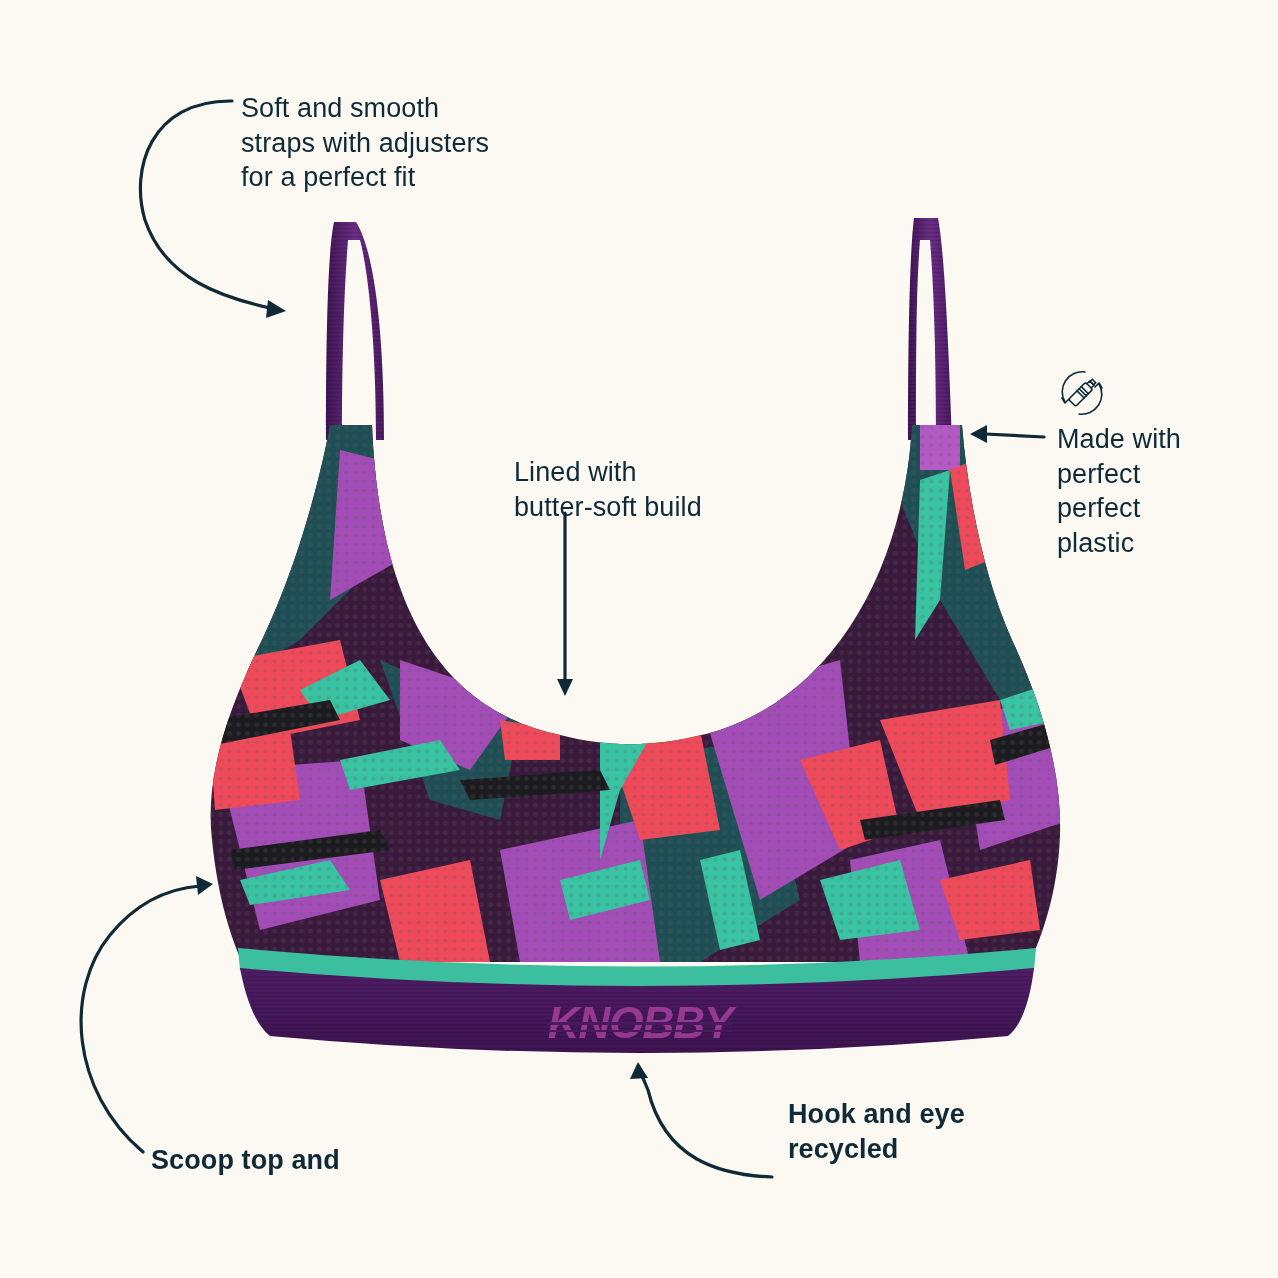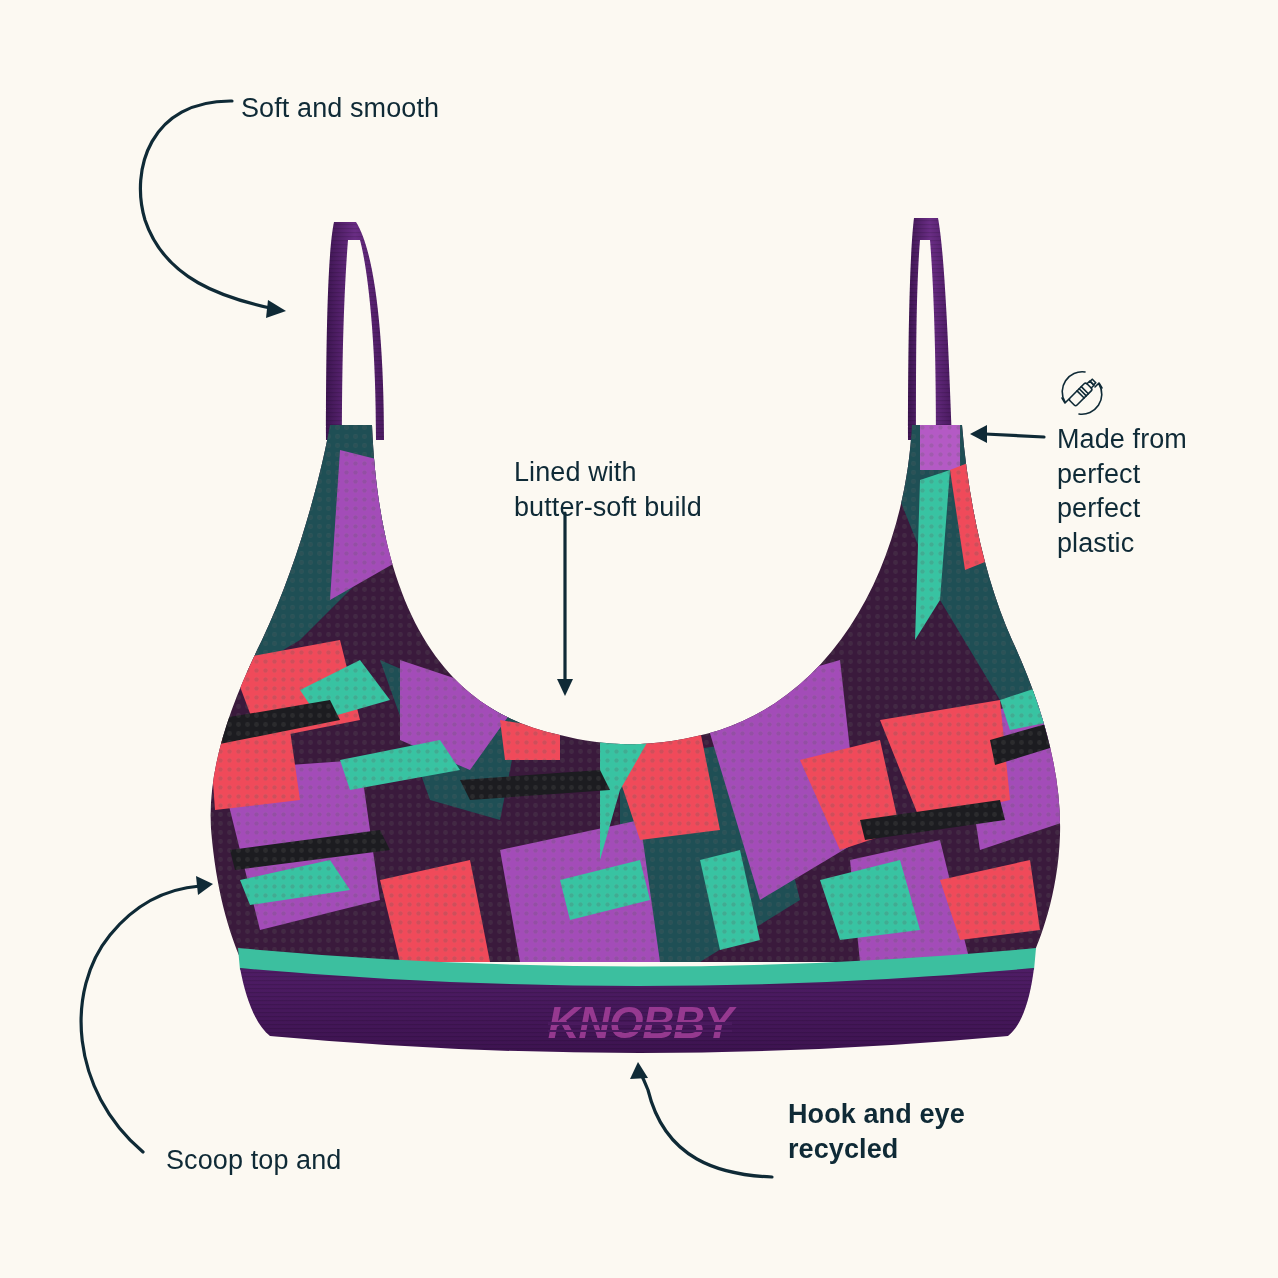--- a/index.html
+++ b/index.html
@@ -16,21 +16,21 @@
     font-size: 27px;
     line-height: 34.5px;
     font-weight: 500;
     letter-spacing: 0.1px;
     white-space: nowrap;
   }
   .callout .line { display: block; }
   #c-straps { left: 241px; top: 84px; margin-top: 7px; }
   #c-lined { left: 514px; top: 455px; }
   #c-recycled { left: 1057px; top: 422px; }
-  #c-scoop { left: 166px; top: 1143px; }
+  #c-scoop { left: 151px; top: 1143px; font-weight: bold; }
   #c-hook { left: 788px; top: 1097px; font-weight: bold; }
   .recycle-icon { position: absolute; left: 1055px; top: 366px; width: 54px; height: 54px; }
   svg { display: block; }
 </style>
 </head>
 <body>
 
 <div class="canvas">
 
   <svg class="canvas" width="1278" height="1278" viewBox="0 0 1278 1278">
@@ -172,29 +172,31 @@
         <rect x="24.5" y="10" width="5" height="3"></rect>
         <line x1="22" y1="23" x2="32" y2="23"></line>
         <line x1="22" y1="26" x2="32" y2="26"></line>
         <line x1="22" y1="29" x2="32" y2="29"></line>
       </g>
     </g>
   </svg>
 
   <div class="callout" id="c-straps">
     <span class="line">Soft and smooth</span>
+    <span class="line">straps with adjusters</span>
+    <span class="line">for a perfect fit</span>
   </div>
 
   <div class="callout" id="c-lined">
     <span class="line">Lined with</span>
     <span class="line">butter-soft build</span>
   </div>
 
   <div class="callout" id="c-recycled">
-    <span class="line">Made from</span>
+    <span class="line">Made with</span>
     <span class="line">perfect</span>
     <span class="line">perfect</span>
     <span class="line">plastic</span>
   </div>
 
   <div class="callout" id="c-scoop">
     <span class="line">Scoop top and</span>
   </div>
 
   <div class="callout" id="c-hook">

